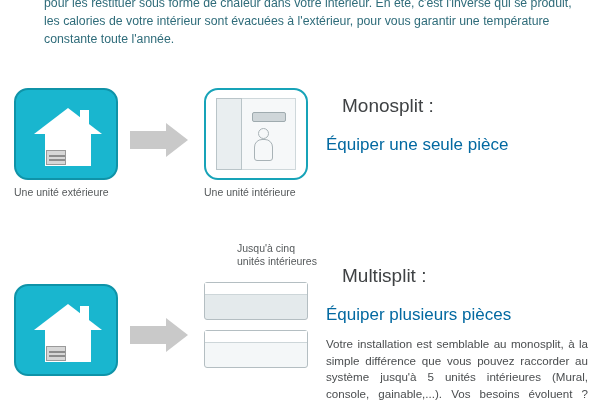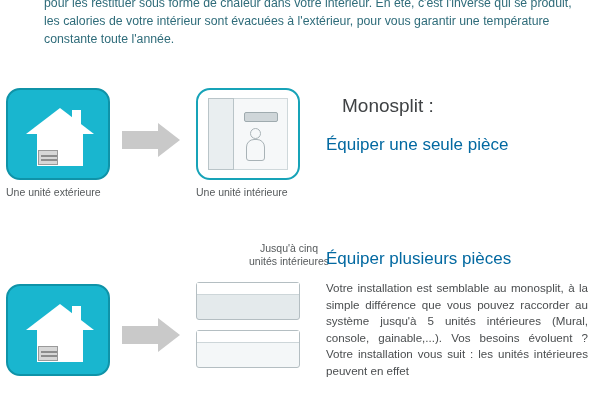--- a/index.html
+++ b/index.html
@@ -39,25 +39,24 @@
     position: absolute;
     left: 0;
     width: 600px;
   }
   .sec-mono { top: 78px; }
   .sec-multi { top: 248px; }
 
   
   .illus {
     position: absolute;
-    left: 0;
+    left: 8px;
     top: 0;
     width: 310px;
     height: 150px;
-    text-align: center;
   }
 
   
   .tile {
     position: absolute;
     border: 2px solid #17a3b8;
     border-radius: 14px;
     background: #ffffff;
     box-sizing: border-box;
   }
@@ -368,18 +367,19 @@
         </div>
       <div class="msbox bot">
           <div class="lid"></div>
         </div>
 
       <div class="cap-multi" style="white-space:pre-line;">Jusqu'à cinq
 unités intérieures</div>
     </div>
 
     <div class="txtcol">
+      <h2 class="h-title">Multisplit :</h2>
       <h3 class="h-sub">Équiper plusieurs pièces</h3>
       <p class="body-text">Votre installation est semblable au monosplit, à la simple différence que vous pouvez raccorder au système jusqu'à 5 unités intérieures (Mural, console, gainable,...). Vos besoins évoluent ? Votre installation vous suit : les unités intérieures peuvent en effet</p>
     </div>
   </div>
 
 </div>
 
 </body></html>

